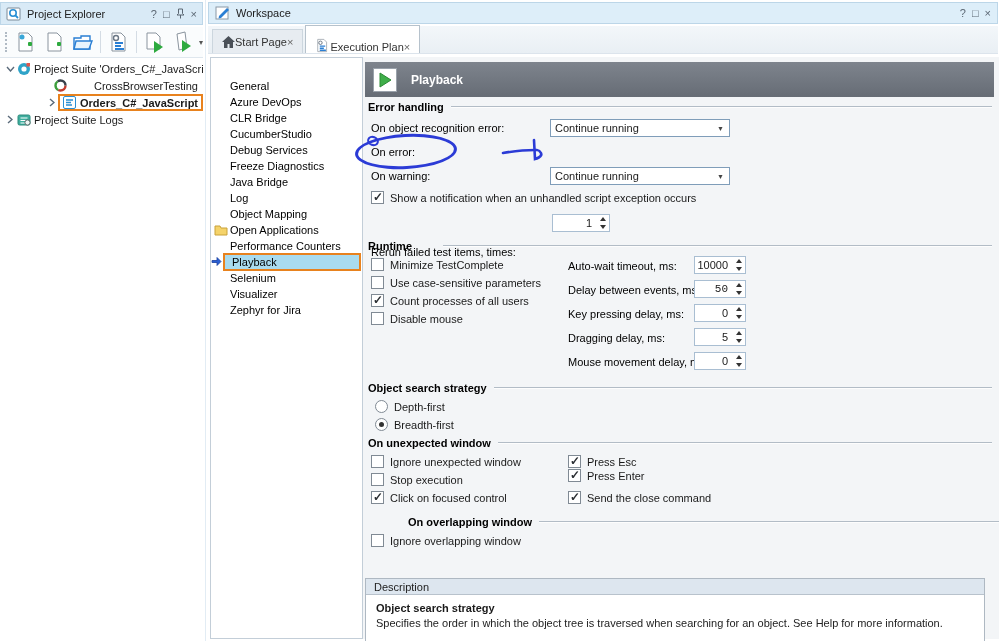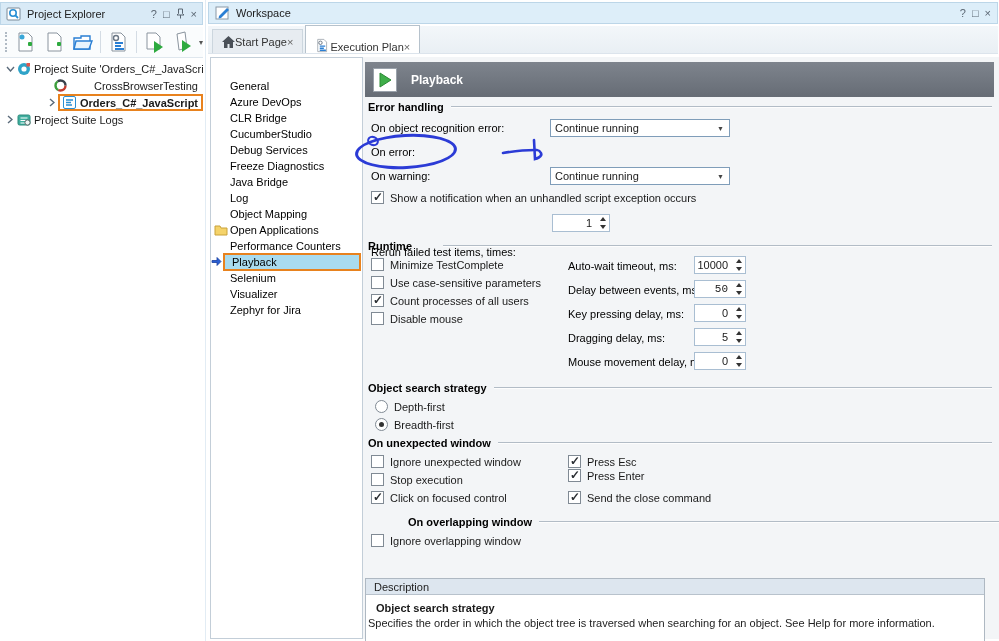--- a/index.html
+++ b/index.html
@@ -75,21 +75,21 @@
 
   
   .ann-ellipse { position:absolute; left:-8px; top:77px; width:102px; height:35px; border:3px solid #2b3bd6; border-radius:50%; transform:rotate(-3deg); pointer-events:none; }
   .ann-loop { position:absolute; left:4px; top:79px; width:12px; height:10px; border:2px solid #2b3bd6; border-radius:50%; transform:rotate(20deg); pointer-events:none; }
   .ann-arrow { position:absolute; left:138px; top:80px; pointer-events:none; }
 
   
   .desc { position:absolute; left:2px; top:521px; width:620px; height:116px; background:#fff; border:1px solid #aeb8c2; }
   .desc-h { height:16px; background:#dde6ef; border-bottom:1px solid #b8c2cc; display:flex; align-items:center; padding-left:8px; color:#222; }
   .desc-title { font-weight:bold; margin:7px 0 3px 10px; }
-  .desc-text { margin-left:2px; color:#222; }
+  .desc-text { margin-left:10px; color:#222; }
 </style>
 </head>
 <body>
 
 <div class="app">
 
   <div class="pe-panel">
     <div class="pe-header">
       <svg width="16" height="14" viewBox="0 0 16 14">
           <rect x="1" y="1" width="13" height="12" rx="1" fill="#fff" stroke="#7a8a98"></rect>

